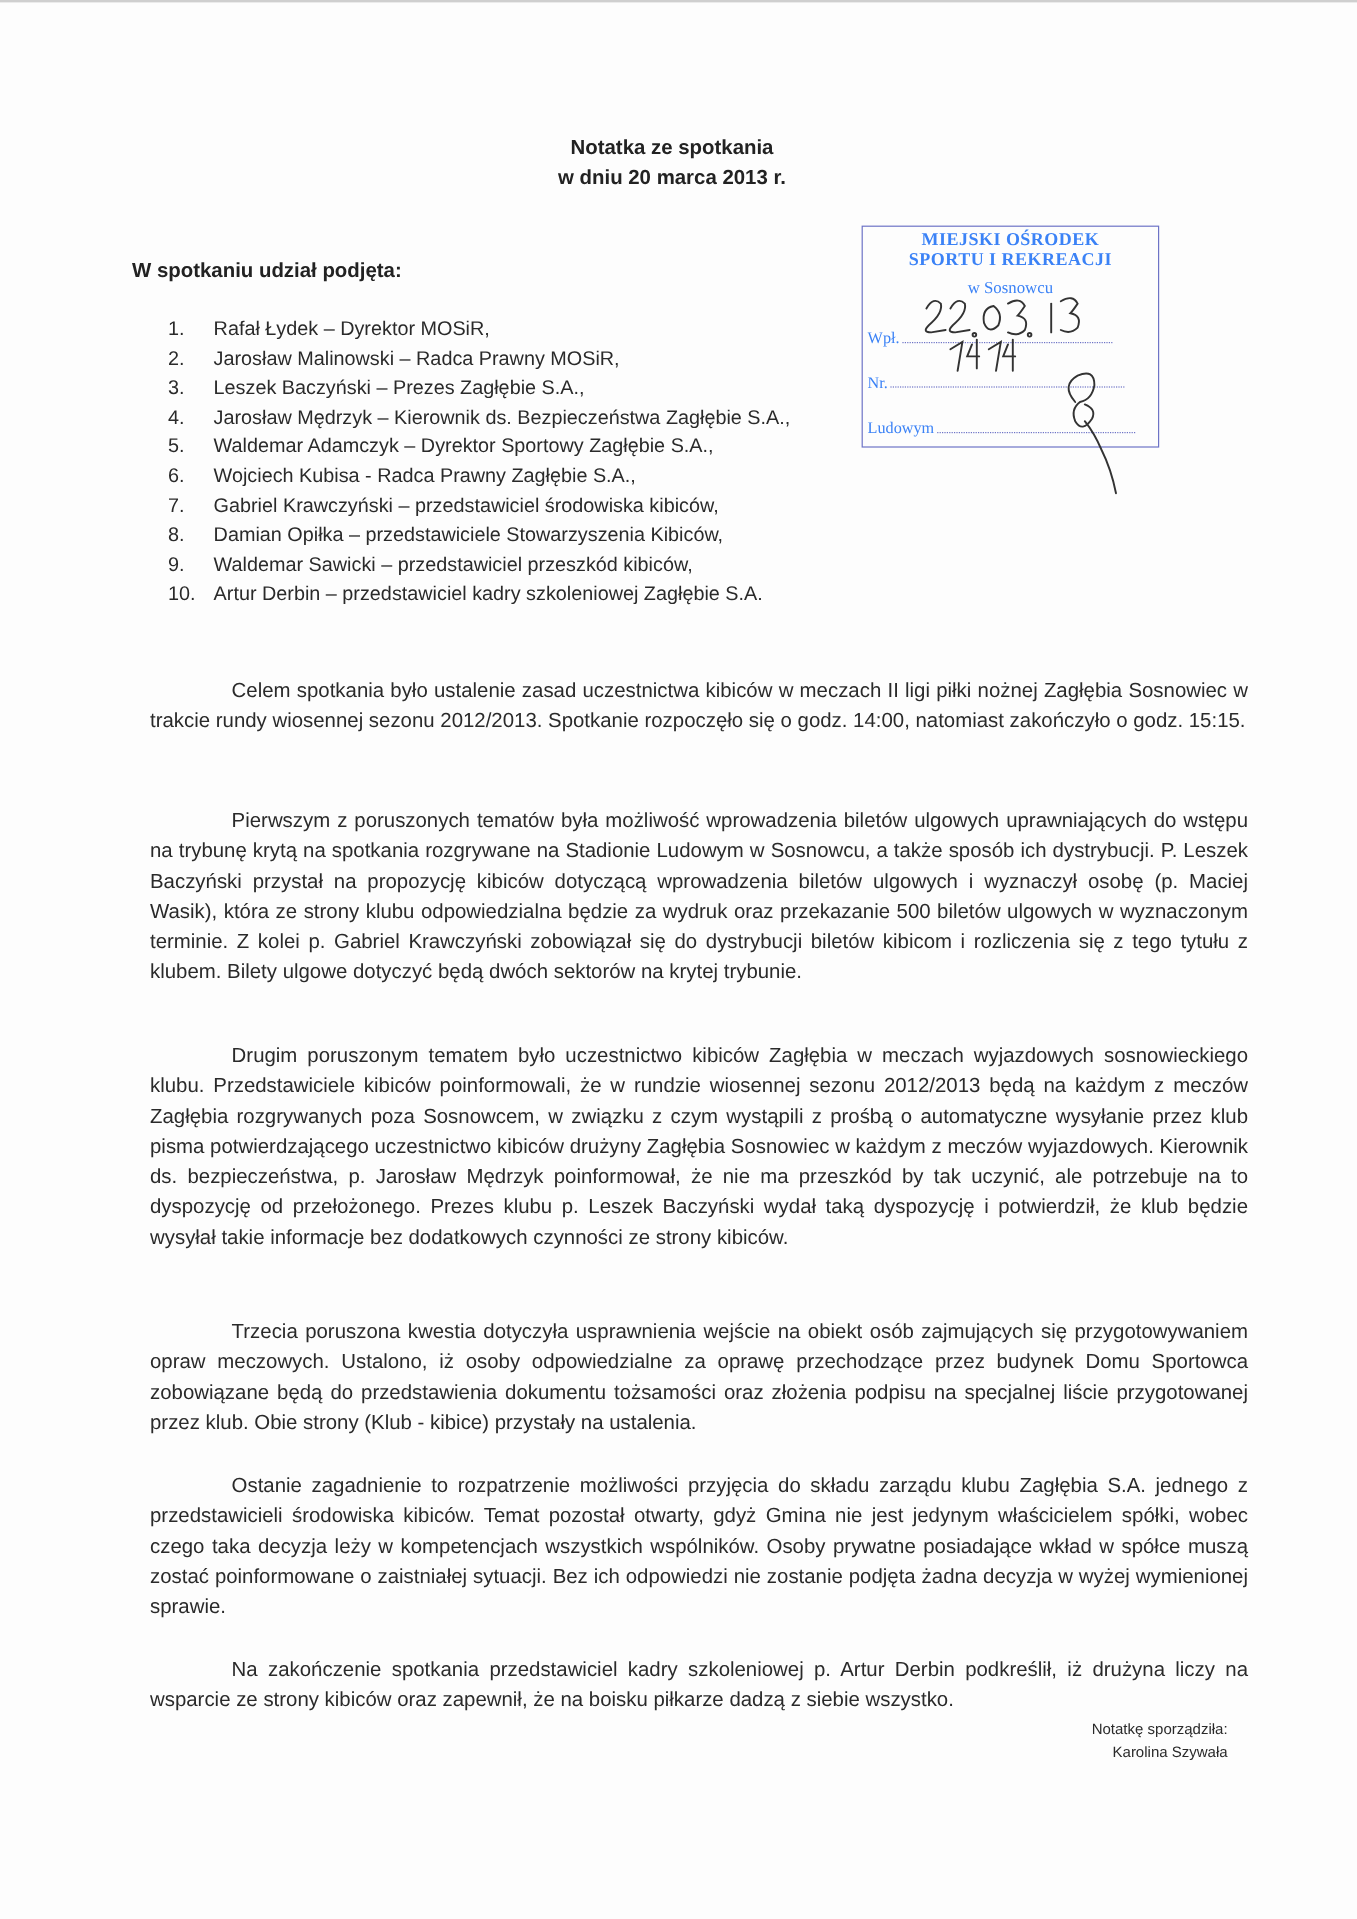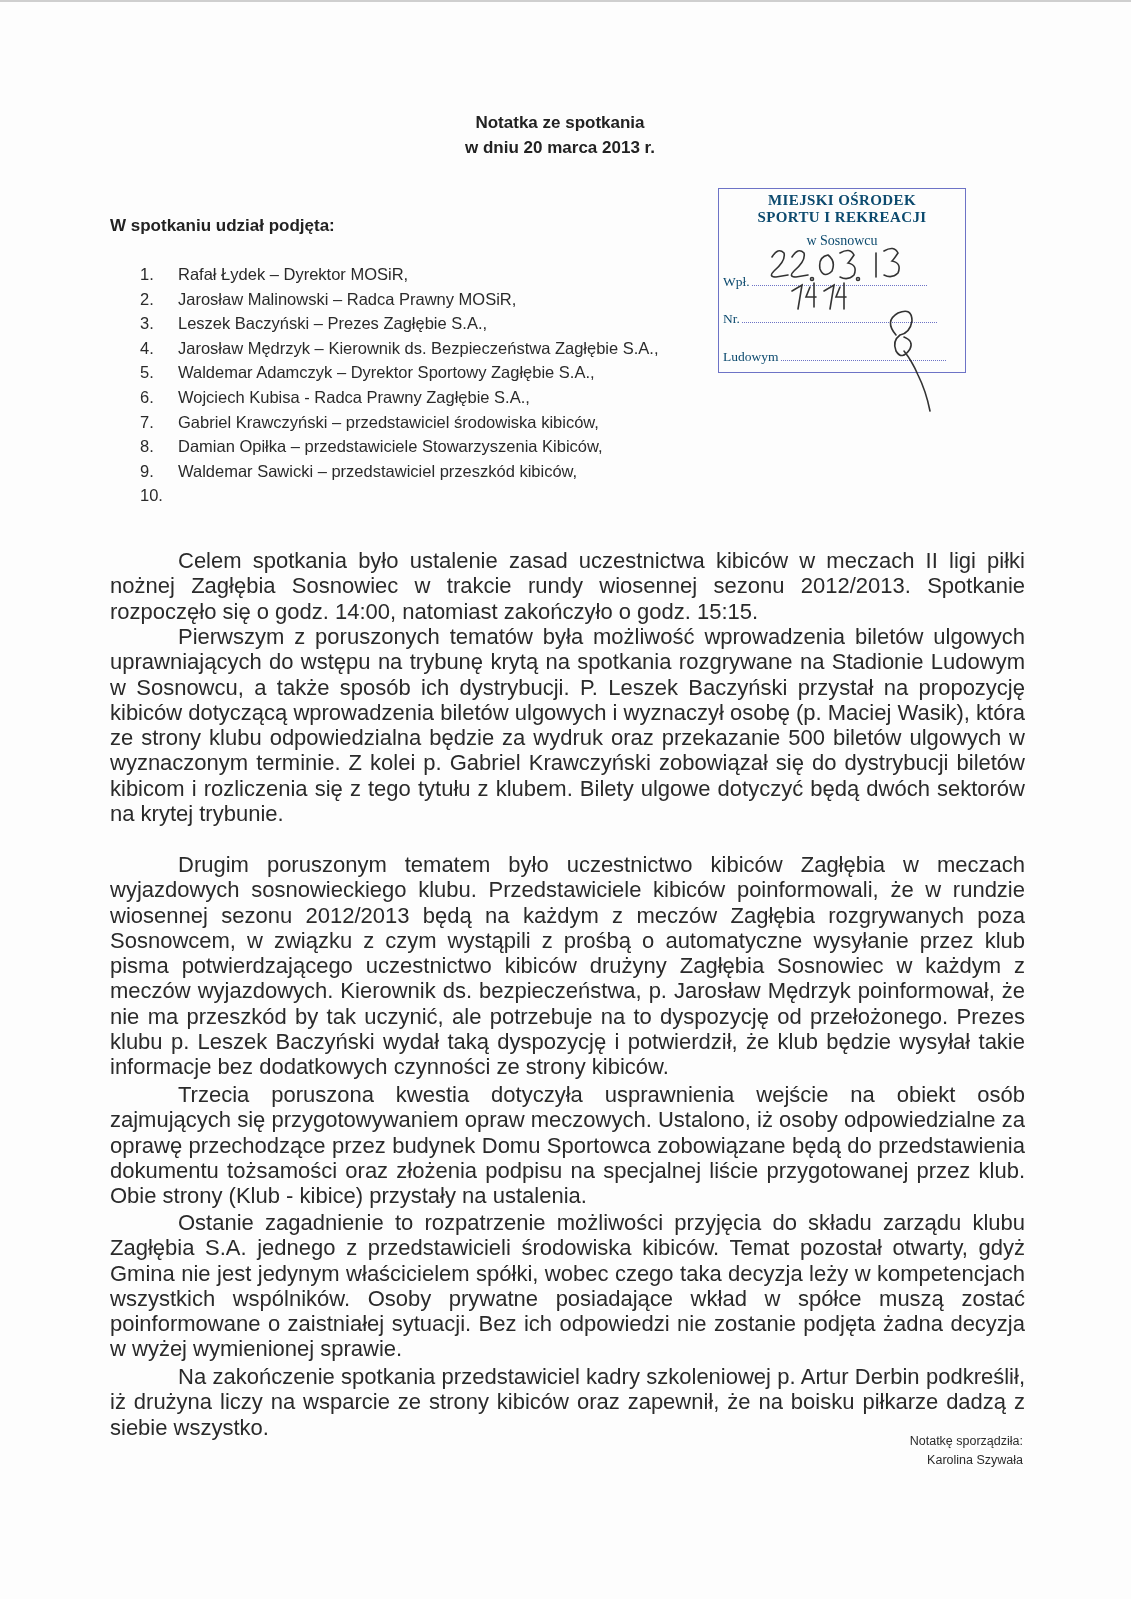--- a/index.html
+++ b/index.html
@@ -8,33 +8,33 @@
   .page { position: absolute; left: 0; top: 0; width: 1131px; height: 1599px; background: #fdfdfd; }
   .topline { position: absolute; left: 0; top: 0; width: 1131px; height: 2px; background: #cfcfcf; }
   .title { position: absolute; left: 320px; top: 110px; width: 480px; text-align: center;
            font-weight: bold; font-size: 17px; line-height: 25px; color: #222; }
   .title div { white-space: nowrap; }
   .attendees-heading { position: absolute; left: 110px; top: 216px; font-weight: bold; font-size: 17px; color: #222; }
   .attendees { position: absolute; left: 140px; top: 262px; margin: 0; padding: 0; list-style: none;
                font-size: 16.5px; line-height: 24.6px; color: #2a2a2a; }
   .attendees li { white-space: nowrap; display: flex; }
   .attendees .num { display: inline-block; width: 38px; }
-  .para { position: absolute; left: 110px; width: 915px; font-size: 22px; line-height: 25.3px;
-          color: #2a2a2a; text-align: justify; margin: 0; }
+  .para { position: absolute; left: 110px; width: 915px; font-size: 17px; line-height: 25.3px;
+          color: #2a2a2a; text-align: justify; margin: 15px; }
   .para .indent { display: inline-block; width: 68px; }
   .p1 { top: 548px; }
-  .p2 { top: 624px; }
+  .p2 { top: 656px; }
   .p3 { top: 852px; }
   .p4 { top: 1082px; }
   .p5 { top: 1210px; }
   .p6 { top: 1364px; }
   .signature { position: absolute; right: 108px; top: 1432px; text-align: right; font-size: 12.5px; line-height: 19px; color: #2a2a2a; }
   
   .stamp { position: absolute; left: 718px; top: 188px; width: 246px; height: 183px;
-           border: 1.5px solid #6d73c6; color: #0c4a6e; font-family: "Liberation Serif", "DejaVu Serif", serif; }
+           border: 1.5px solid #6d73c6; color: #3b82f6; font-family: "Liberation Serif", "DejaVu Serif", serif; }
   .stamp-line1, .stamp-line2 { position: absolute; left: 0; width: 100%; text-align: center; font-weight: bold;
            font-size: 15px; letter-spacing: 0.4px; }
   .stamp-line1 { top: 3px; }
   .stamp-line2 { top: 20px; }
   .stamp-line3 { position: absolute; left: 0; width: 100%; text-align: center; top: 44px; font-size: 14px; }
   .stamp-field { position: absolute; left: 4px; font-size: 13.5px; white-space: nowrap; }
   .stamp-field .dots { display: inline-block; width: 175px; border-bottom: 1.5px dotted #6d73c6; margin-left: 2px; }
   .f-wpl { top: 85px; }
   .f-nr { top: 122px; }
   .f-nr .dots { width: 195px; }
@@ -87,20 +87,21 @@
     <li>
         <span class="num">8.</span>
         <span>Damian Opiłka – przedstawiciele Stowarzyszenia Kibiców,</span>
       </li>
     <li>
         <span class="num">9.</span>
         <span>Waldemar Sawicki – przedstawiciel przeszkód kibiców,</span>
       </li>
     <li>
         <span class="num">10.</span>
+        <span>Artur Derbin – przedstawiciel kadry szkoleniowej Zagłębie S.A.</span>
       </li>
   </ul>
 
   <p class="para p1"><span class="indent"></span><span>Celem spotkania było ustalenie zasad uczestnictwa kibiców w meczach II ligi piłki nożnej Zagłębia Sosnowiec w trakcie rundy wiosennej sezonu 2012/2013. Spotkanie rozpoczęło się o godz. 14:00, natomiast zakończyło o godz. 15:15.</span></p>
   <p class="para p2"><span class="indent"></span><span>Pierwszym z poruszonych tematów była możliwość wprowadzenia biletów ulgowych uprawniających do wstępu na trybunę krytą na spotkania rozgrywane na Stadionie Ludowym w Sosnowcu, a także sposób ich dystrybucji. P. Leszek Baczyński przystał na propozycję kibiców dotyczącą wprowadzenia biletów ulgowych i wyznaczył osobę (p. Maciej Wasik), która ze strony klubu odpowiedzialna będzie za wydruk oraz przekazanie 500 biletów ulgowych w wyznaczonym terminie. Z kolei p. Gabriel Krawczyński zobowiązał się do dystrybucji biletów kibicom i rozliczenia się z tego tytułu z klubem. Bilety ulgowe dotyczyć będą dwóch sektorów na krytej trybunie.</span></p>
   <p class="para p3"><span class="indent"></span><span>Drugim poruszonym tematem było uczestnictwo kibiców Zagłębia w meczach wyjazdowych sosnowieckiego klubu. Przedstawiciele kibiców poinformowali, że w rundzie wiosennej sezonu 2012/2013 będą na każdym z meczów Zagłębia rozgrywanych poza Sosnowcem, w związku z czym wystąpili z prośbą o automatyczne wysyłanie przez klub pisma potwierdzającego uczestnictwo kibiców drużyny Zagłębia Sosnowiec w każdym z meczów wyjazdowych. Kierownik ds. bezpieczeństwa, p. Jarosław Mędrzyk poinformował, że nie ma przeszkód by tak uczynić, ale potrzebuje na to dyspozycję od przełożonego. Prezes klubu p. Leszek Baczyński wydał taką dyspozycję i potwierdził, że klub będzie wysyłał takie informacje bez dodatkowych czynności ze strony kibiców.</span></p>
   <p class="para p4"><span class="indent"></span><span>Trzecia poruszona kwestia dotyczyła usprawnienia wejście na obiekt osób zajmujących się przygotowywaniem opraw meczowych. Ustalono, iż osoby odpowiedzialne za oprawę przechodzące przez budynek Domu Sportowca zobowiązane będą do przedstawienia dokumentu tożsamości oraz złożenia podpisu na specjalnej liście przygotowanej przez klub. Obie strony (Klub - kibice) przystały na ustalenia.</span></p>
   <p class="para p5"><span class="indent"></span><span>Ostanie zagadnienie to rozpatrzenie możliwości przyjęcia do składu zarządu klubu Zagłębia S.A. jednego z przedstawicieli środowiska kibiców. Temat pozostał otwarty, gdyż Gmina nie jest jedynym właścicielem spółki, wobec czego taka decyzja leży w kompetencjach wszystkich wspólników. Osoby prywatne posiadające wkład w spółce muszą zostać poinformowane o zaistniałej sytuacji. Bez ich odpowiedzi nie zostanie podjęta żadna decyzja w wyżej wymienionej sprawie.</span></p>
   <p class="para p6"><span class="indent"></span><span>Na zakończenie spotkania przedstawiciel kadry szkoleniowej p. Artur Derbin podkreślił, iż drużyna liczy na wsparcie ze strony kibiców oraz zapewnił, że na boisku piłkarze dadzą z siebie wszystko.</span></p>
 

